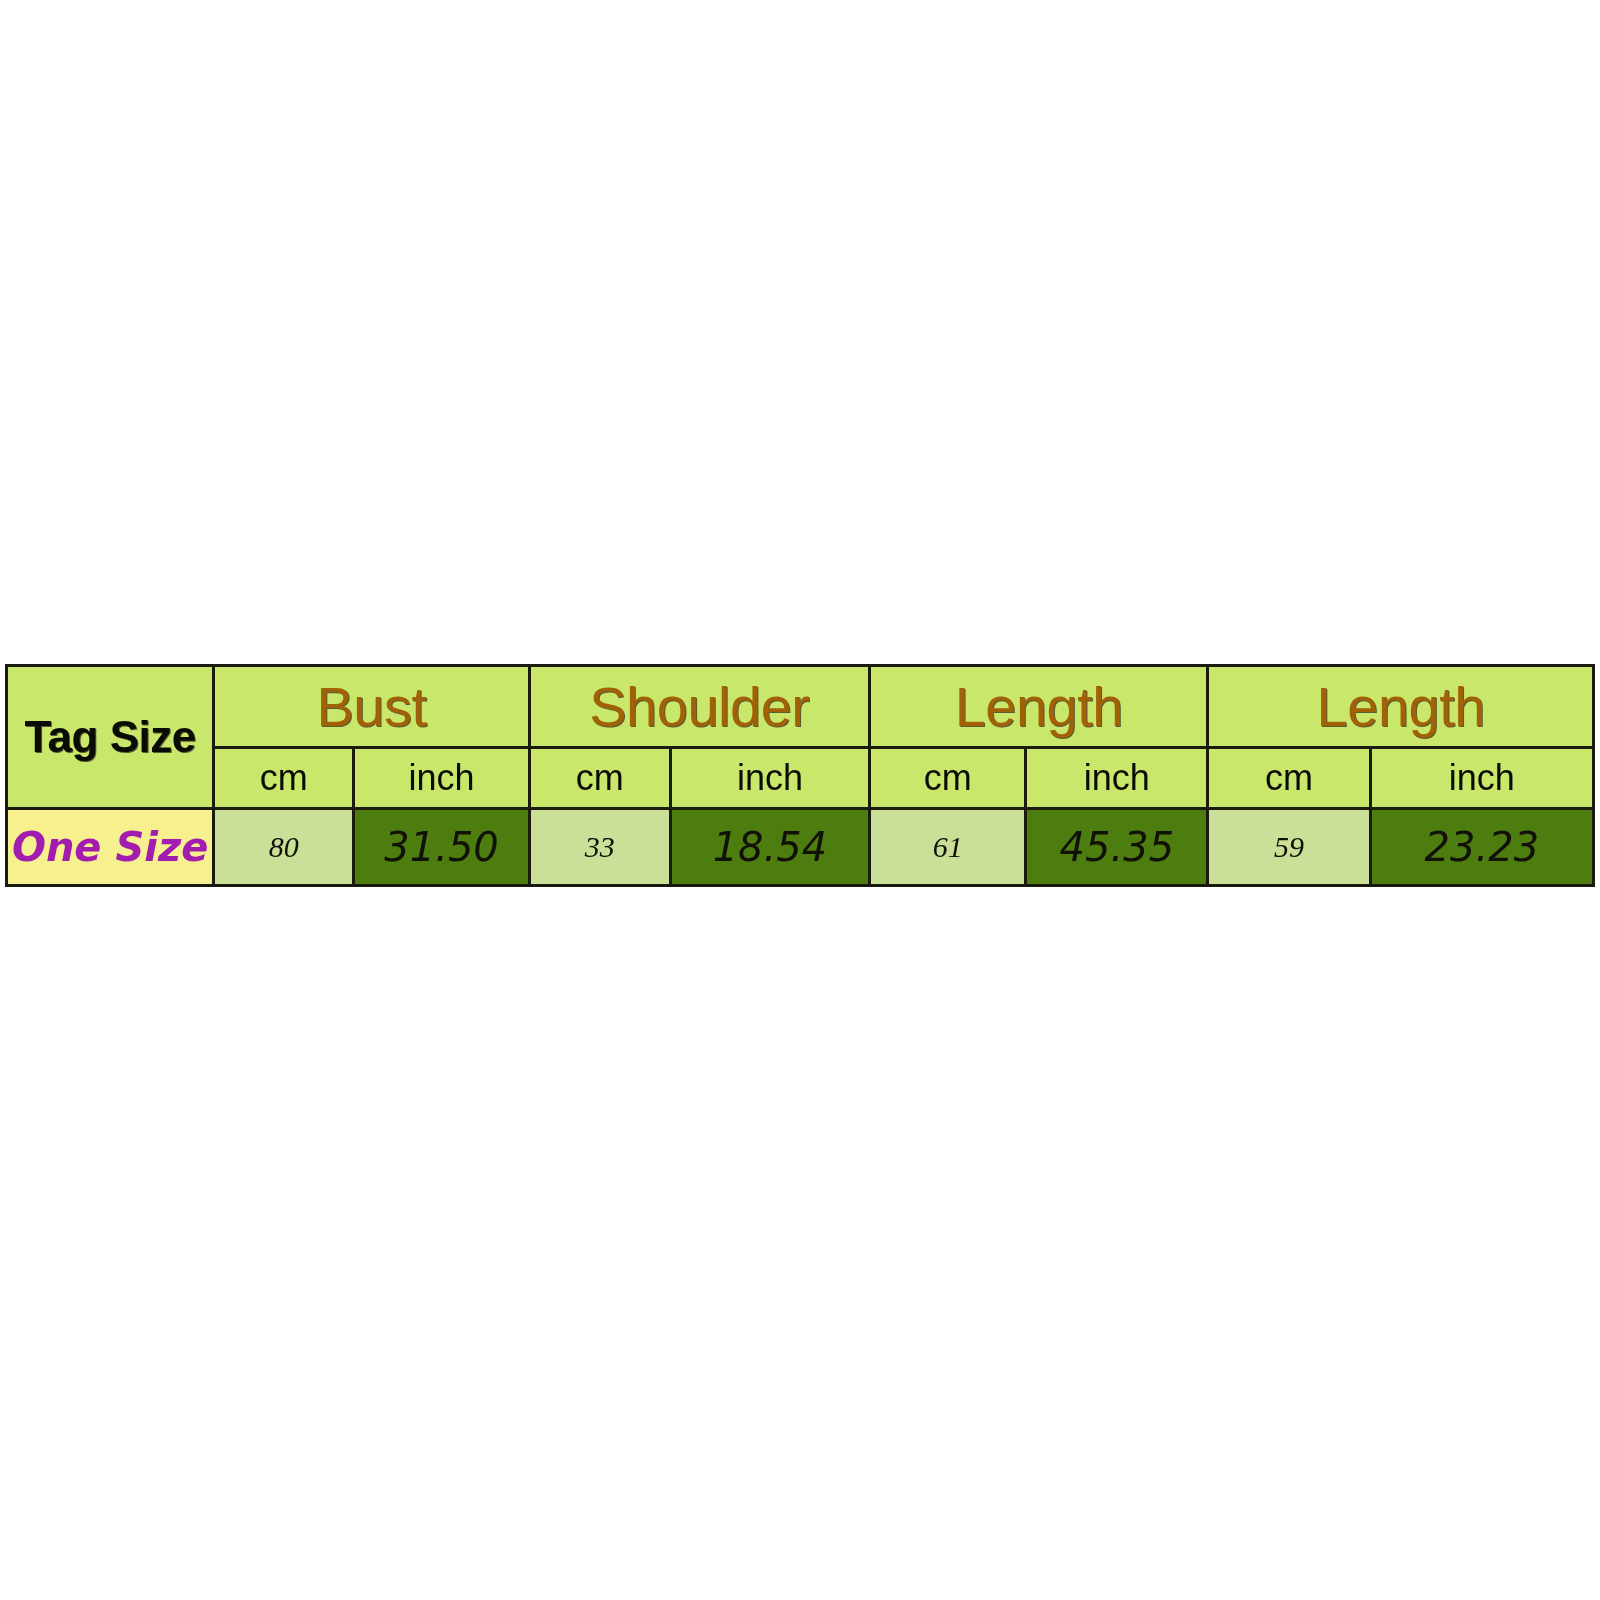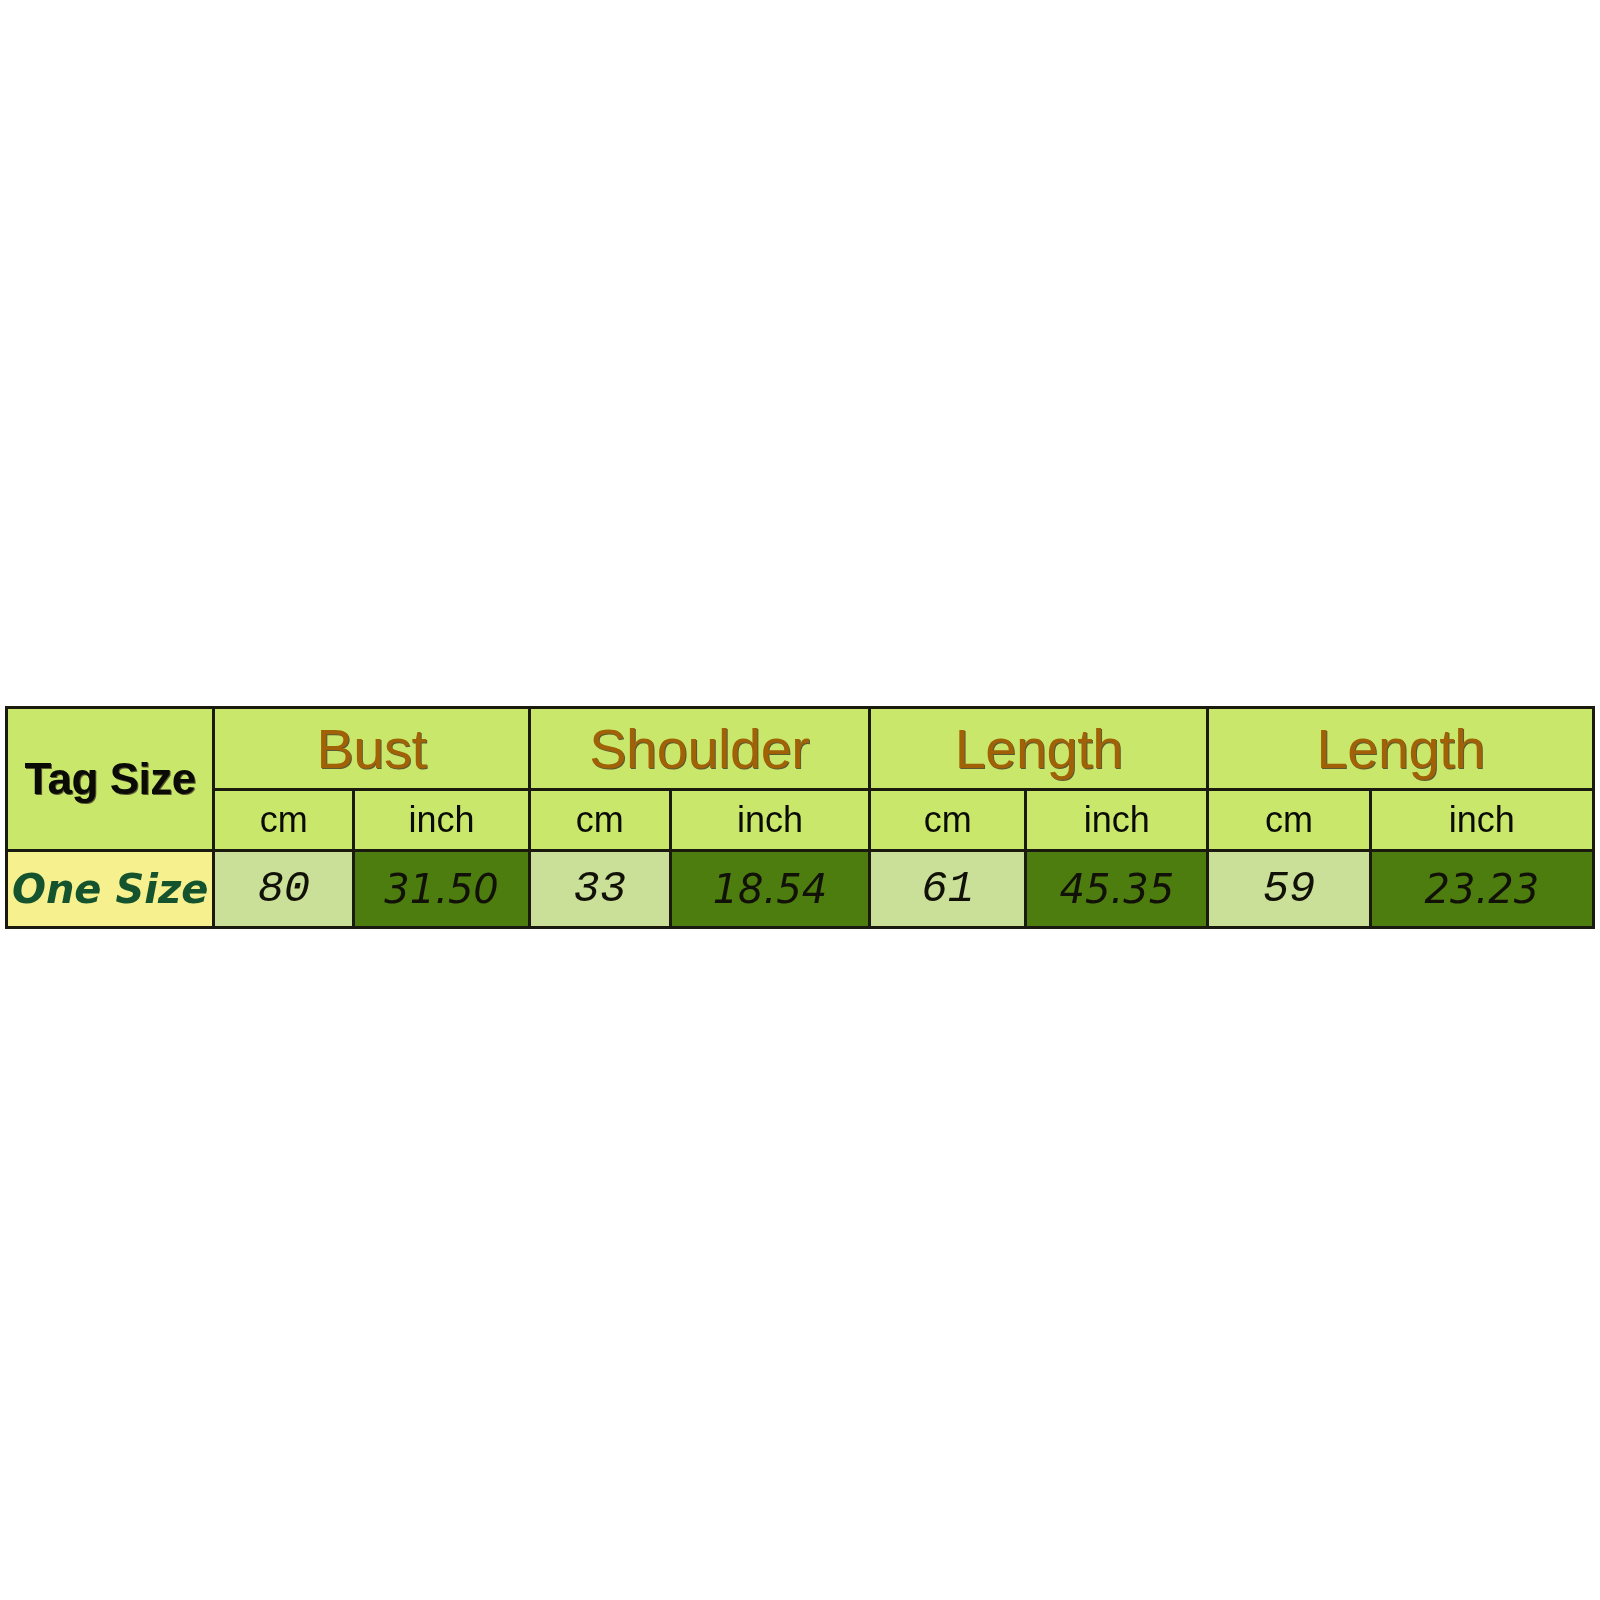--- a/index.html
+++ b/index.html
@@ -19,21 +19,21 @@
     position: relative;
     width: 1600px;
     height: 1600px;
     background: #ffffff;
   }
 
   
   #size-chart {
     position: absolute;
     left: 5px;
-    top: 706px;
+    top: 664px;
     width: 1590px;
     border-collapse: collapse;
     table-layout: fixed;
     background: #ffffff;
   }
 
   #size-chart td, #size-chart th {
     border: 3px solid #1a1a0f;
     padding: 0;
     text-align: center;
@@ -72,28 +72,28 @@
   }
 
   
   .row-label {
     background: #f6f08f;
     height: 77px;
     font-family: "DejaVu Sans", sans-serif;
     font-weight: bold;
     font-style: italic;
     font-size: 40px;
-    color: #14532d;
+    color: #a21caf;
   }
   .cm-cell {
     background: #cadf98;
     height: 77px;
-    font-family: Liberation Mono, monospace;
+    font-family: Liberation Serif, serif;
     font-style: italic;
-    font-size: 44px;
+    font-size: 30px;
     color: #111108;
   }
   .inch-cell {
     background: #4d7c0f;
     height: 77px;
     font-family: "DejaVu Sans", sans-serif;
     font-style: italic;
     font-size: 40px;
     color: #111108;
   }

